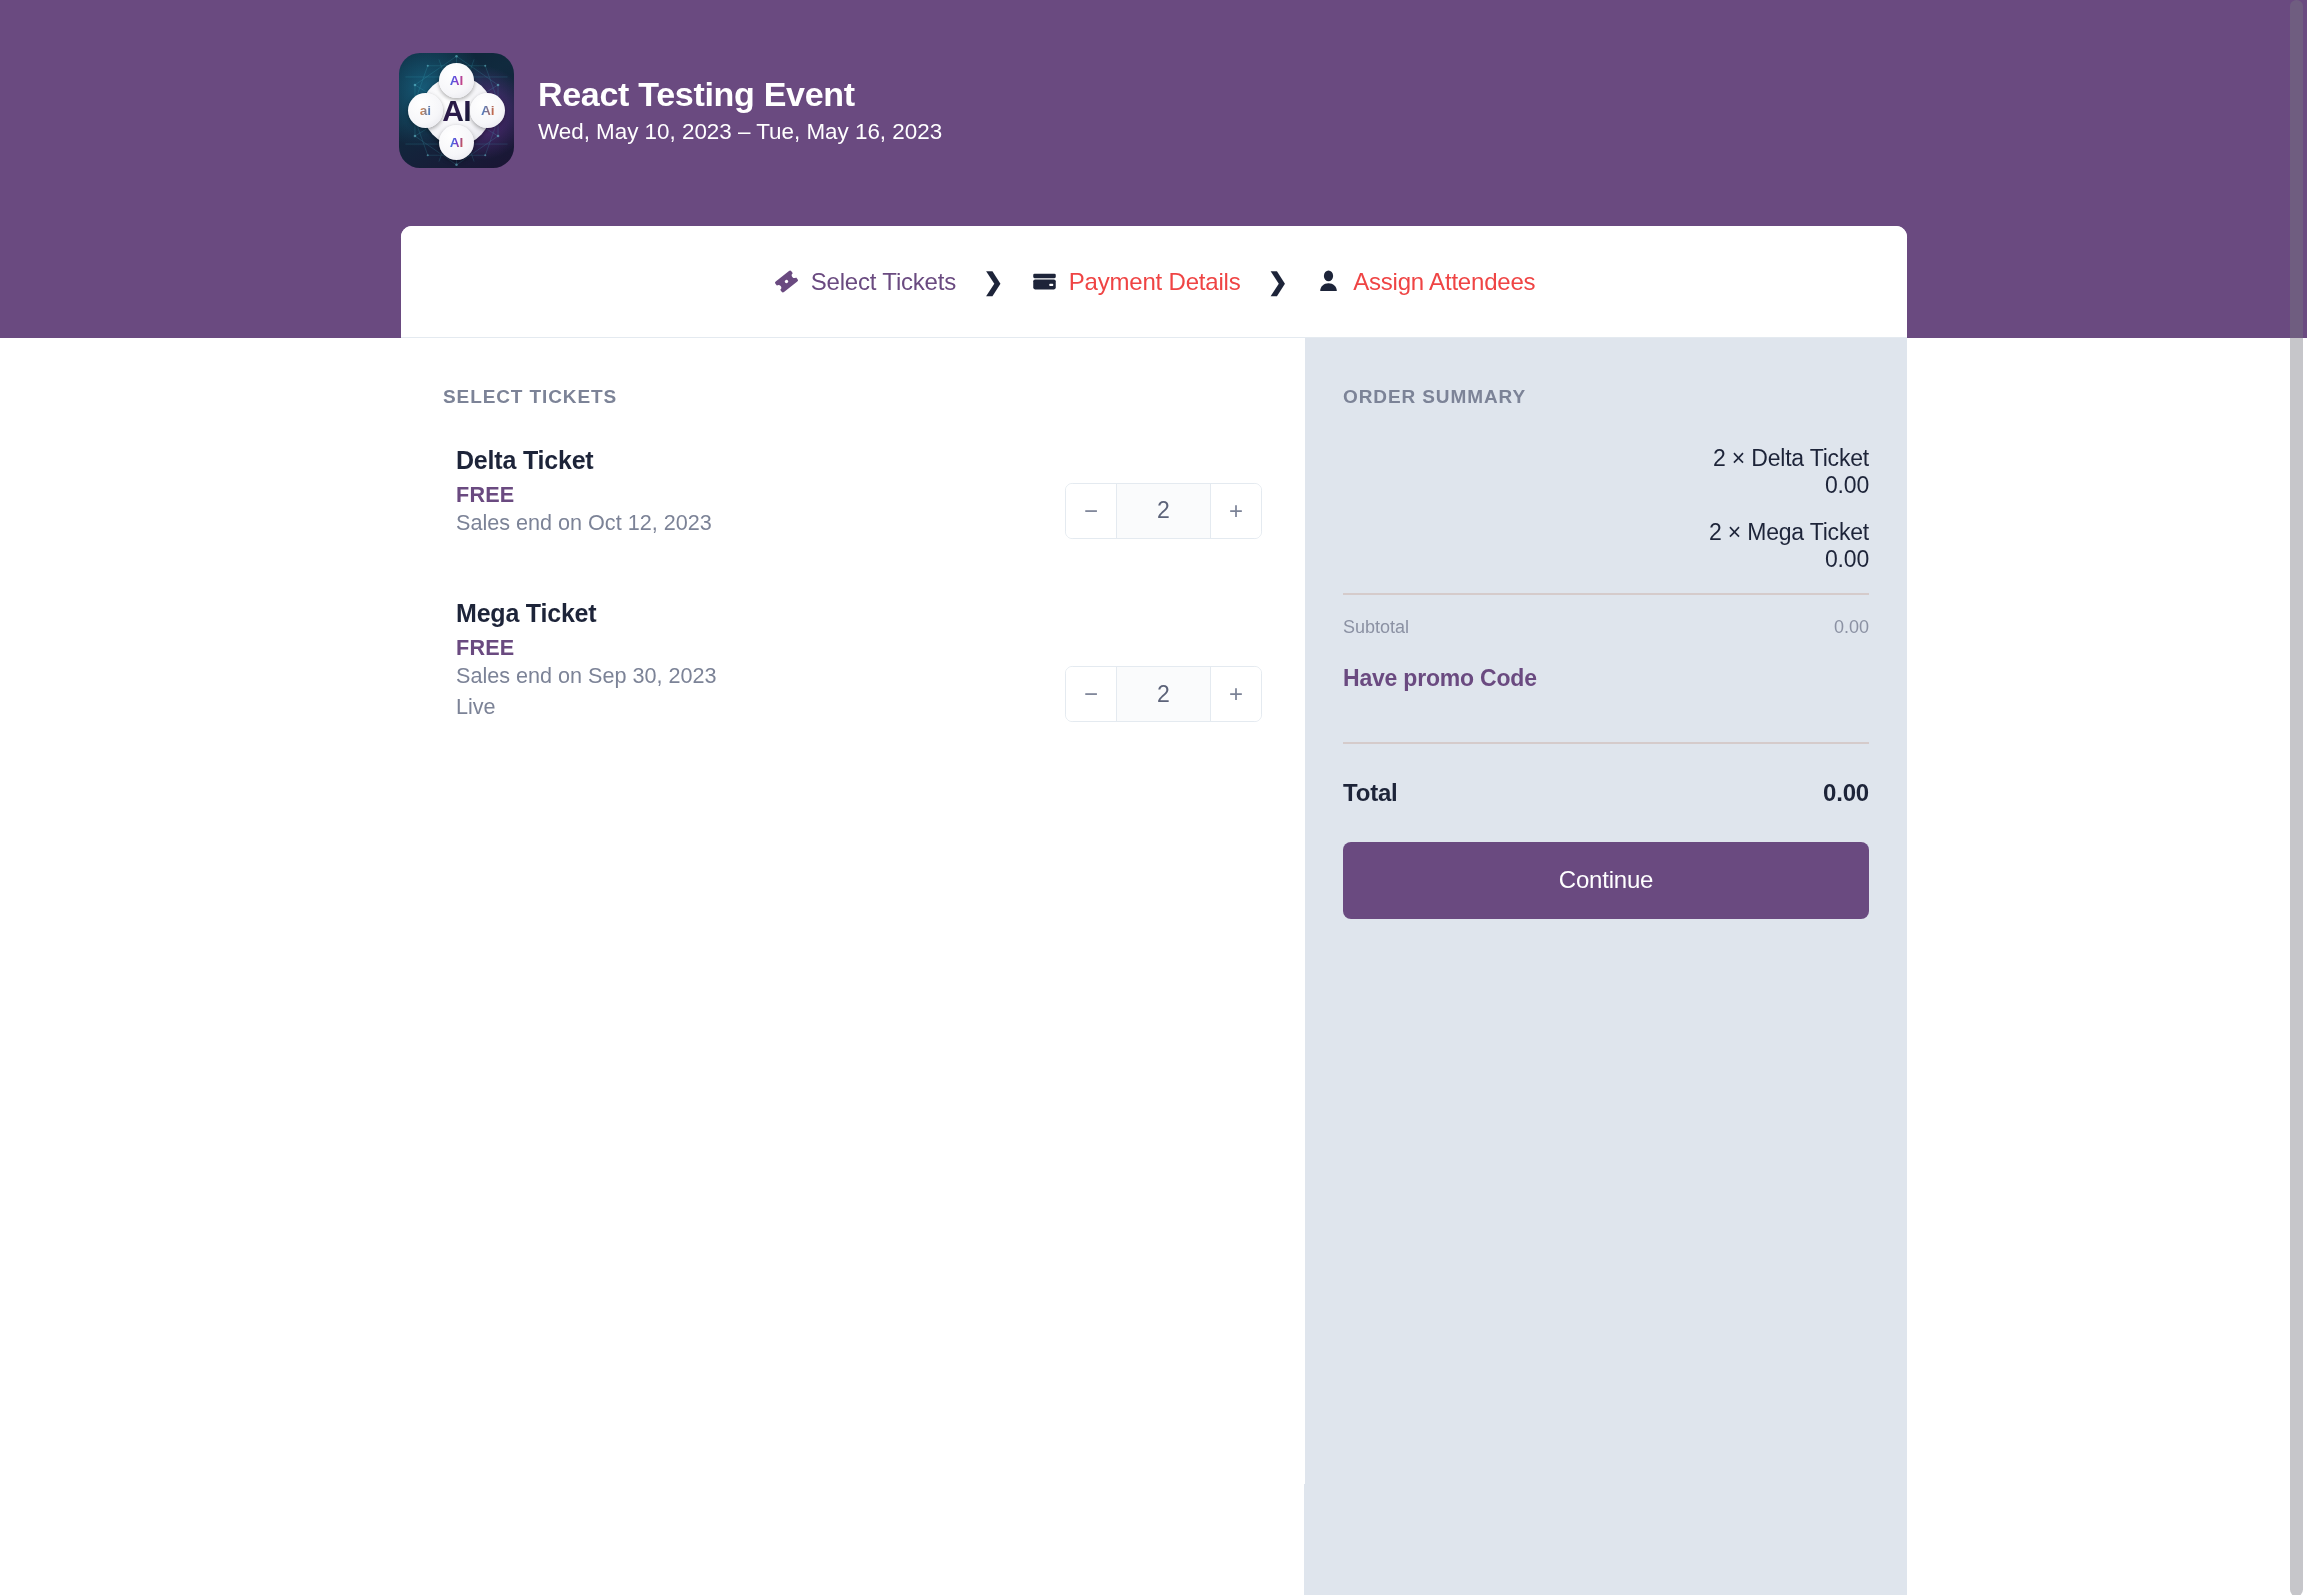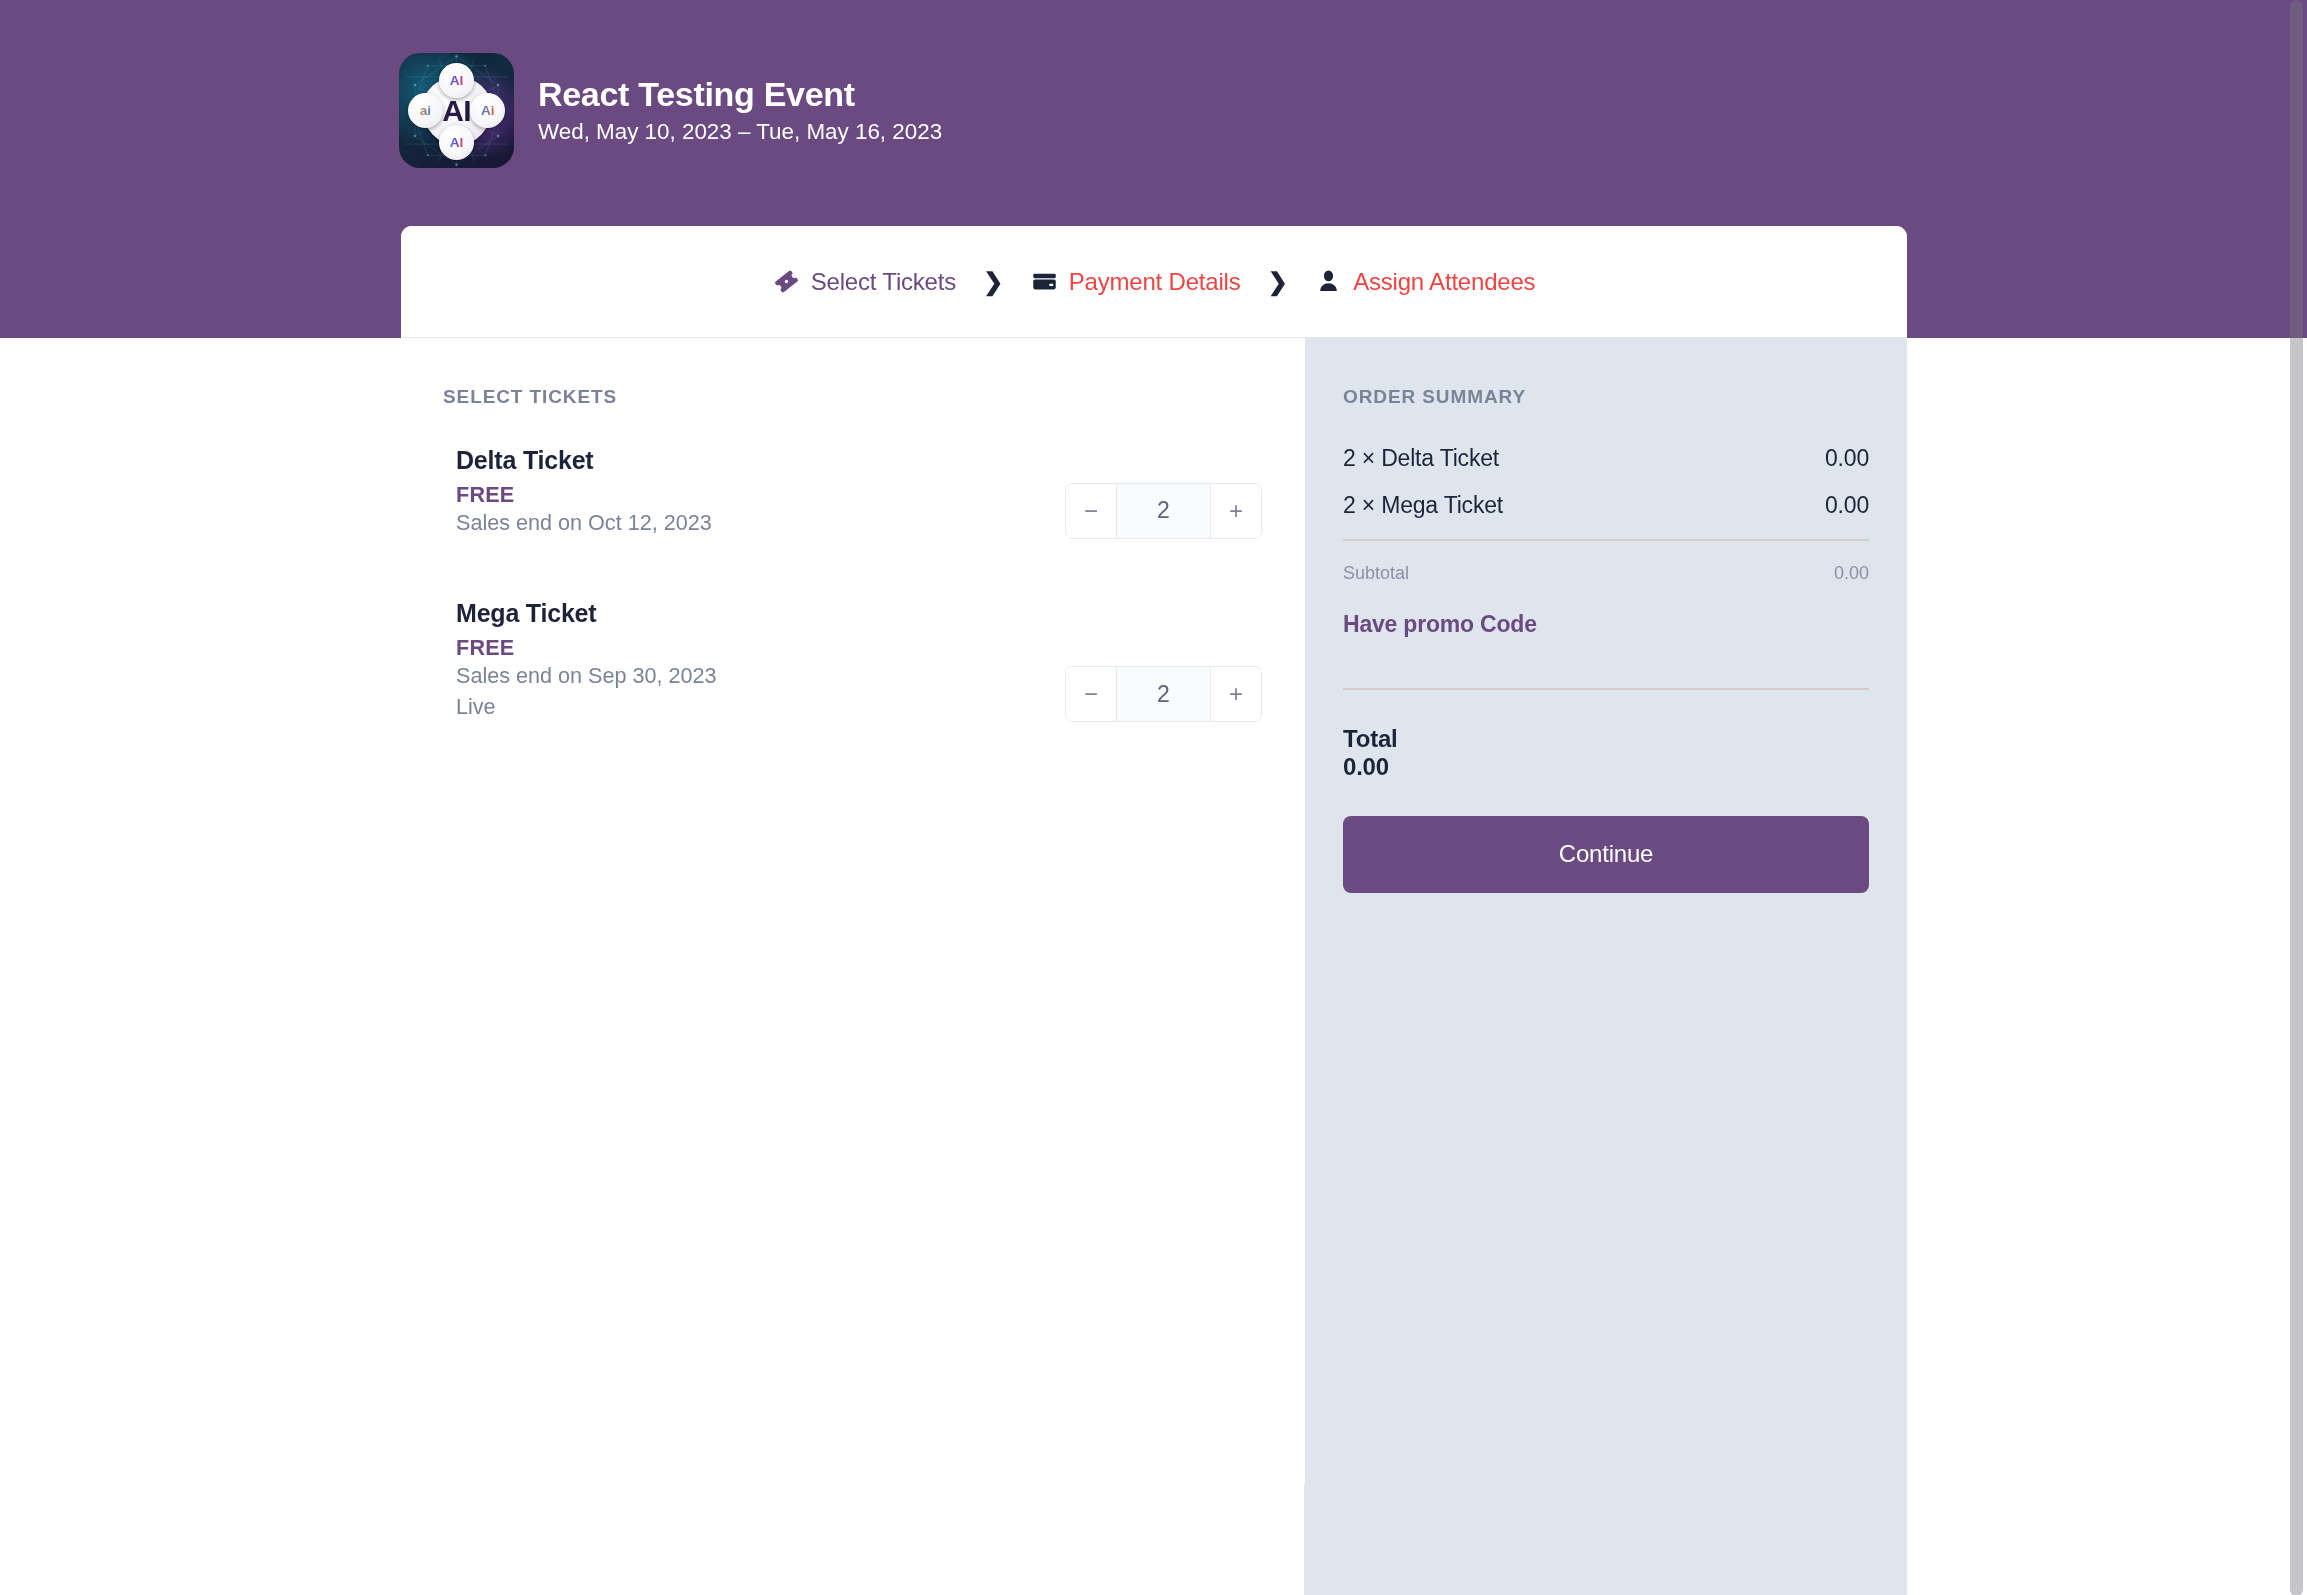--- a/index.html
+++ b/index.html
@@ -252,25 +252,26 @@
   .summary-heading {
     font-size: 19px;
     font-weight: 600;
     letter-spacing: 0.9px;
     color: #7c8397;
     margin-bottom: 37px;
   }
   .sum-line {
     display: flex;
     justify-content: space-between;
-    align-items: center;
+    align-items: flex-end;
     font-size: 23px;
     color: #1d2439;
     margin-bottom: 20px;
     letter-spacing: -0.2px;
+    flex-direction: column;
   }
   .sum-divider {
     height: 1.6px;
     background: #d5cbcb;
     margin: 17.6px 0 22.4px 0;
   }
   .sum-subtotal {
     display: flex;
     justify-content: space-between;
     align-items: baseline;
@@ -293,21 +294,20 @@
   }
   .sum-total {
     display: flex;
     justify-content: space-between;
     align-items: baseline;
     font-size: 24px;
     font-weight: 700;
     color: #1d2439;
     margin-bottom: 35px;
     letter-spacing: -0.2px;
-    flex-direction: column;
   }
   .continue-btn {
     width: 100%;
     height: 77px;
     background: #6A4A80;
     color: #ffffff;
     border: none;
     border-radius: 8px;
     font-size: 24px;
     font-weight: 400;

